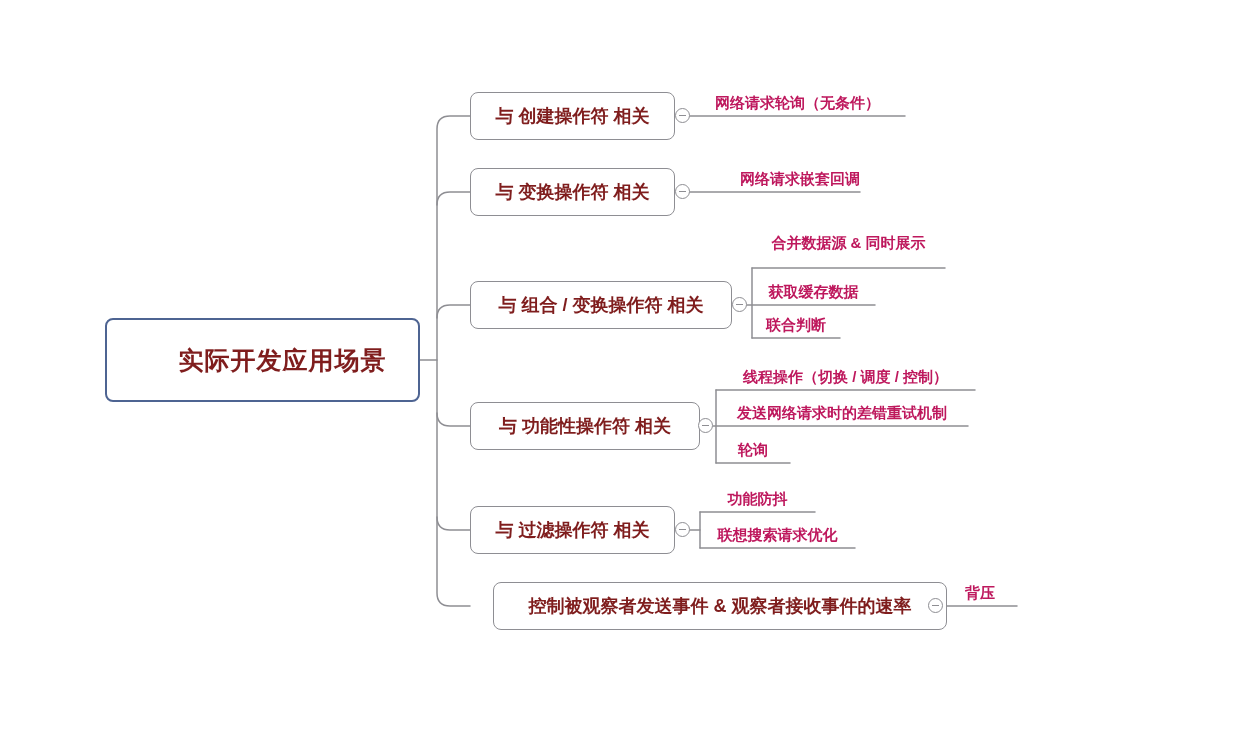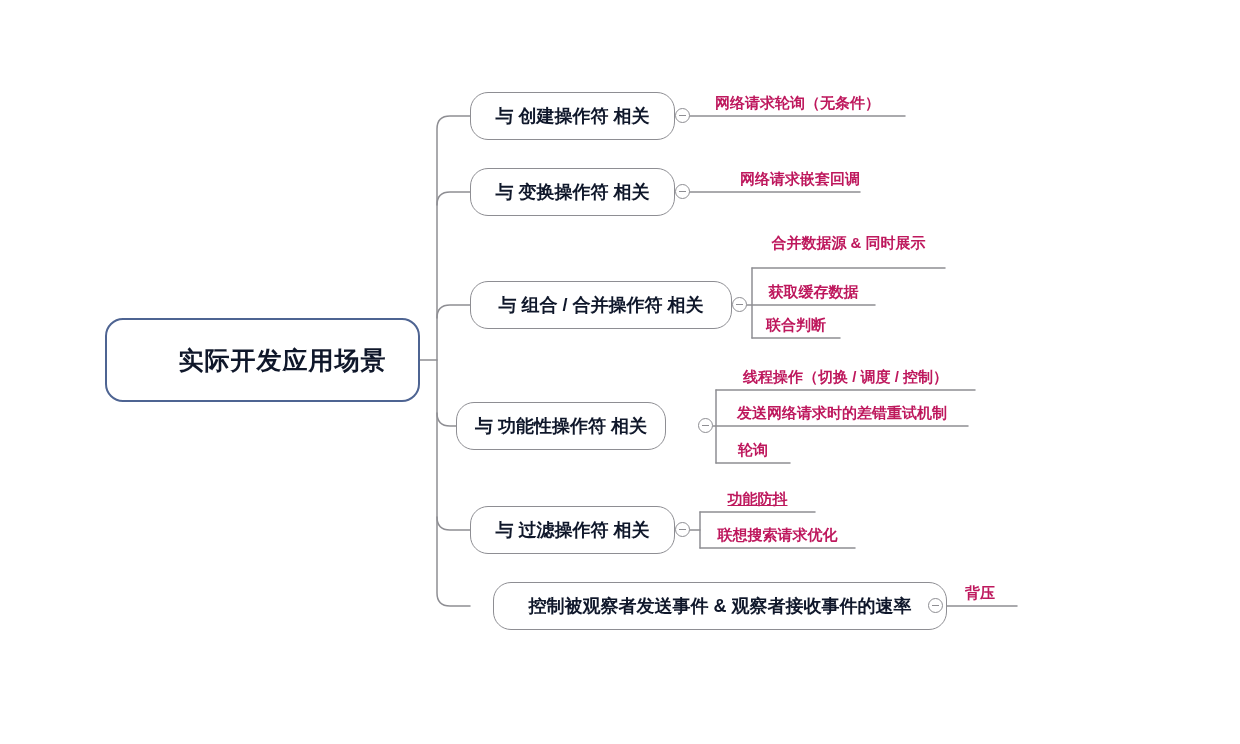--- a/index.html
+++ b/index.html
@@ -9,57 +9,57 @@
     background:#ffffff;
     font-family:"Liberation Sans", sans-serif;
     overflow:hidden;
   }
   .links{position:absolute;left:0;top:0;width:1240px;height:744px;}
   .node{
     position:absolute;
     box-sizing:border-box;
     display:flex;align-items:center;justify-content:center;
     background:#ffffff;
-    color:#0f172a;
+    color:#7f1d1d;
     white-space:nowrap;
-    border-radius:18px;
+    border-radius:8px;
   }
   .root{
     left:105px;top:318px;width:315px;height:84px;
     border:2px solid #4e6492;
     font-size:25px;font-weight:bold;letter-spacing:1px;padding-left:40px;
   }
   .branch{
     border:1.5px solid #8e8e93;
     font-size:18px;font-weight:bold;
     height:48px;
   }
   .b1{left:470px;top:92px;width:205px;}
   .b2{left:470px;top:168px;width:205px;}
   .b3{left:470px;top:281px;width:262px;}
-  .b4{left:456px;top:402px;width:210px;}
+  .b4{left:470px;top:402px;width:230px;}
   .b5{left:470px;top:506px;width:205px;}
   .b6{left:493px;top:582px;width:454px;}
   .leaf{
     position:absolute;
     height:22px;line-height:22px;
     text-align:center;
     font-size:15px;font-weight:600;
     color:#be185d;
     white-space:nowrap;
   }
   .l11{left:690px;top:92px;width:215px;}
   .l21{left:690px;top:168px;width:170px;text-align:right;}
   .l31{left:752px;top:232px;width:193px;}
   .l32{left:752px;top:281px;width:123px;}
   .l33{left:752px;top:314px;width:88px;}
   .l41{left:716px;top:366px;width:259px;}
   .l42{left:716px;top:402px;width:252px;}
   .l43{left:716px;top:439px;width:74px;}
-  .l51{left:700px;top:488px;width:115px;text-decoration:underline;}
+  .l51{left:700px;top:488px;width:115px;}
   .l52{left:700px;top:524px;width:155px;}
   .l61{left:943px;top:582px;width:74px;}
   .handle{
     position:absolute;
     box-sizing:border-box;
     width:15px;height:15px;border-radius:50%;
     border:1.5px solid #8e8e93;background:#ffffff;
     display:flex;align-items:center;justify-content:center;
     cursor:pointer;
   }
@@ -108,21 +108,21 @@
       <path d="M700 548 H855"></path>
 
       <path d="M943 606 H1017"></path>
     </g>
   </svg>
 
   <div class="node root">实际开发应用场景</div>
 
   <div class="node branch b1">与 创建操作符 相关</div>
   <div class="node branch b2">与 变换操作符 相关</div>
-  <div class="node branch b3">与 组合 / 合并操作符 相关</div>
+  <div class="node branch b3">与 组合 / 变换操作符 相关</div>
   <div class="node branch b4">与 功能性操作符 相关</div>
   <div class="node branch b5">与 过滤操作符 相关</div>
   <div class="node branch b6">控制被观察者发送事件 &amp; 观察者接收事件的速率</div>
 
   <div class="handle h1">
       <span class="minus"></span>
     </div>
   <div class="handle h2">
       <span class="minus"></span>
     </div>

